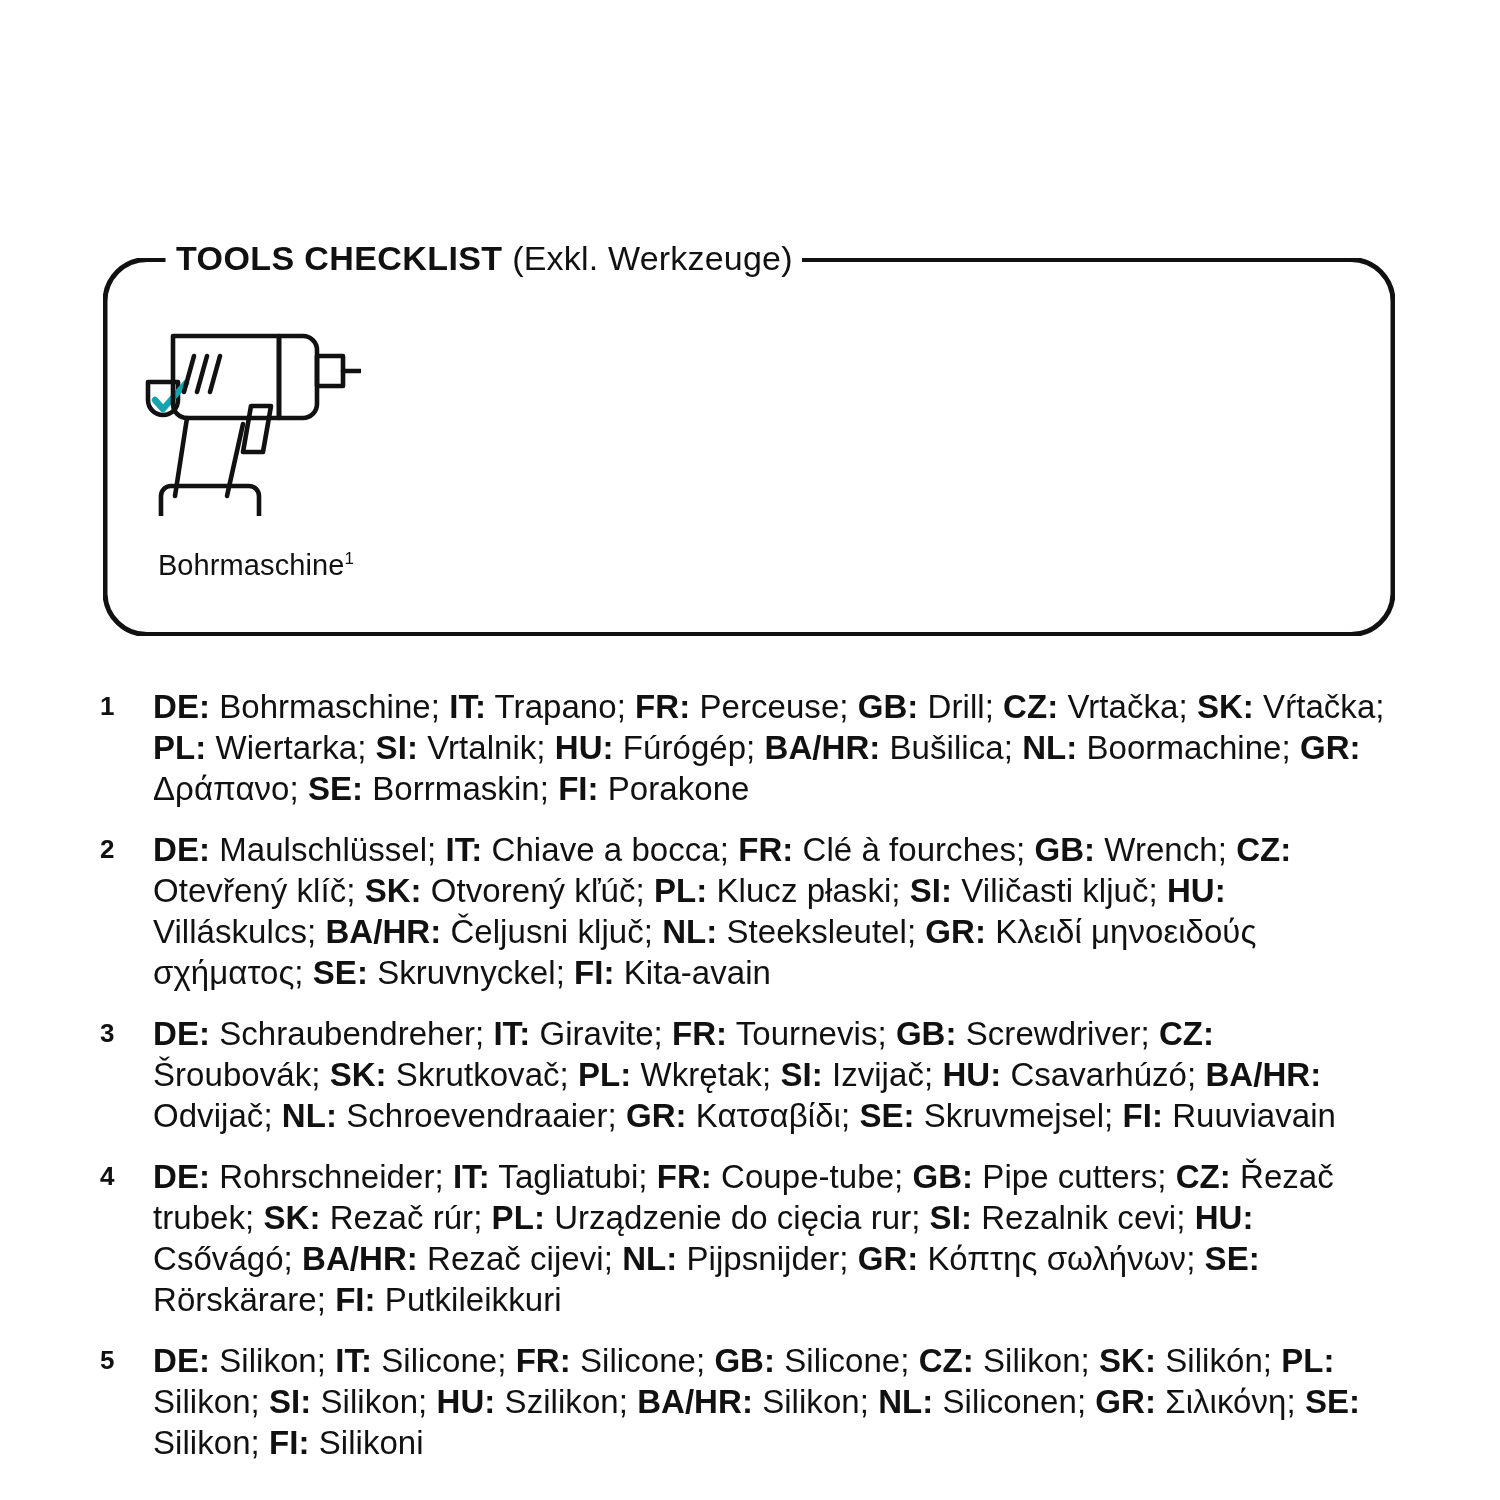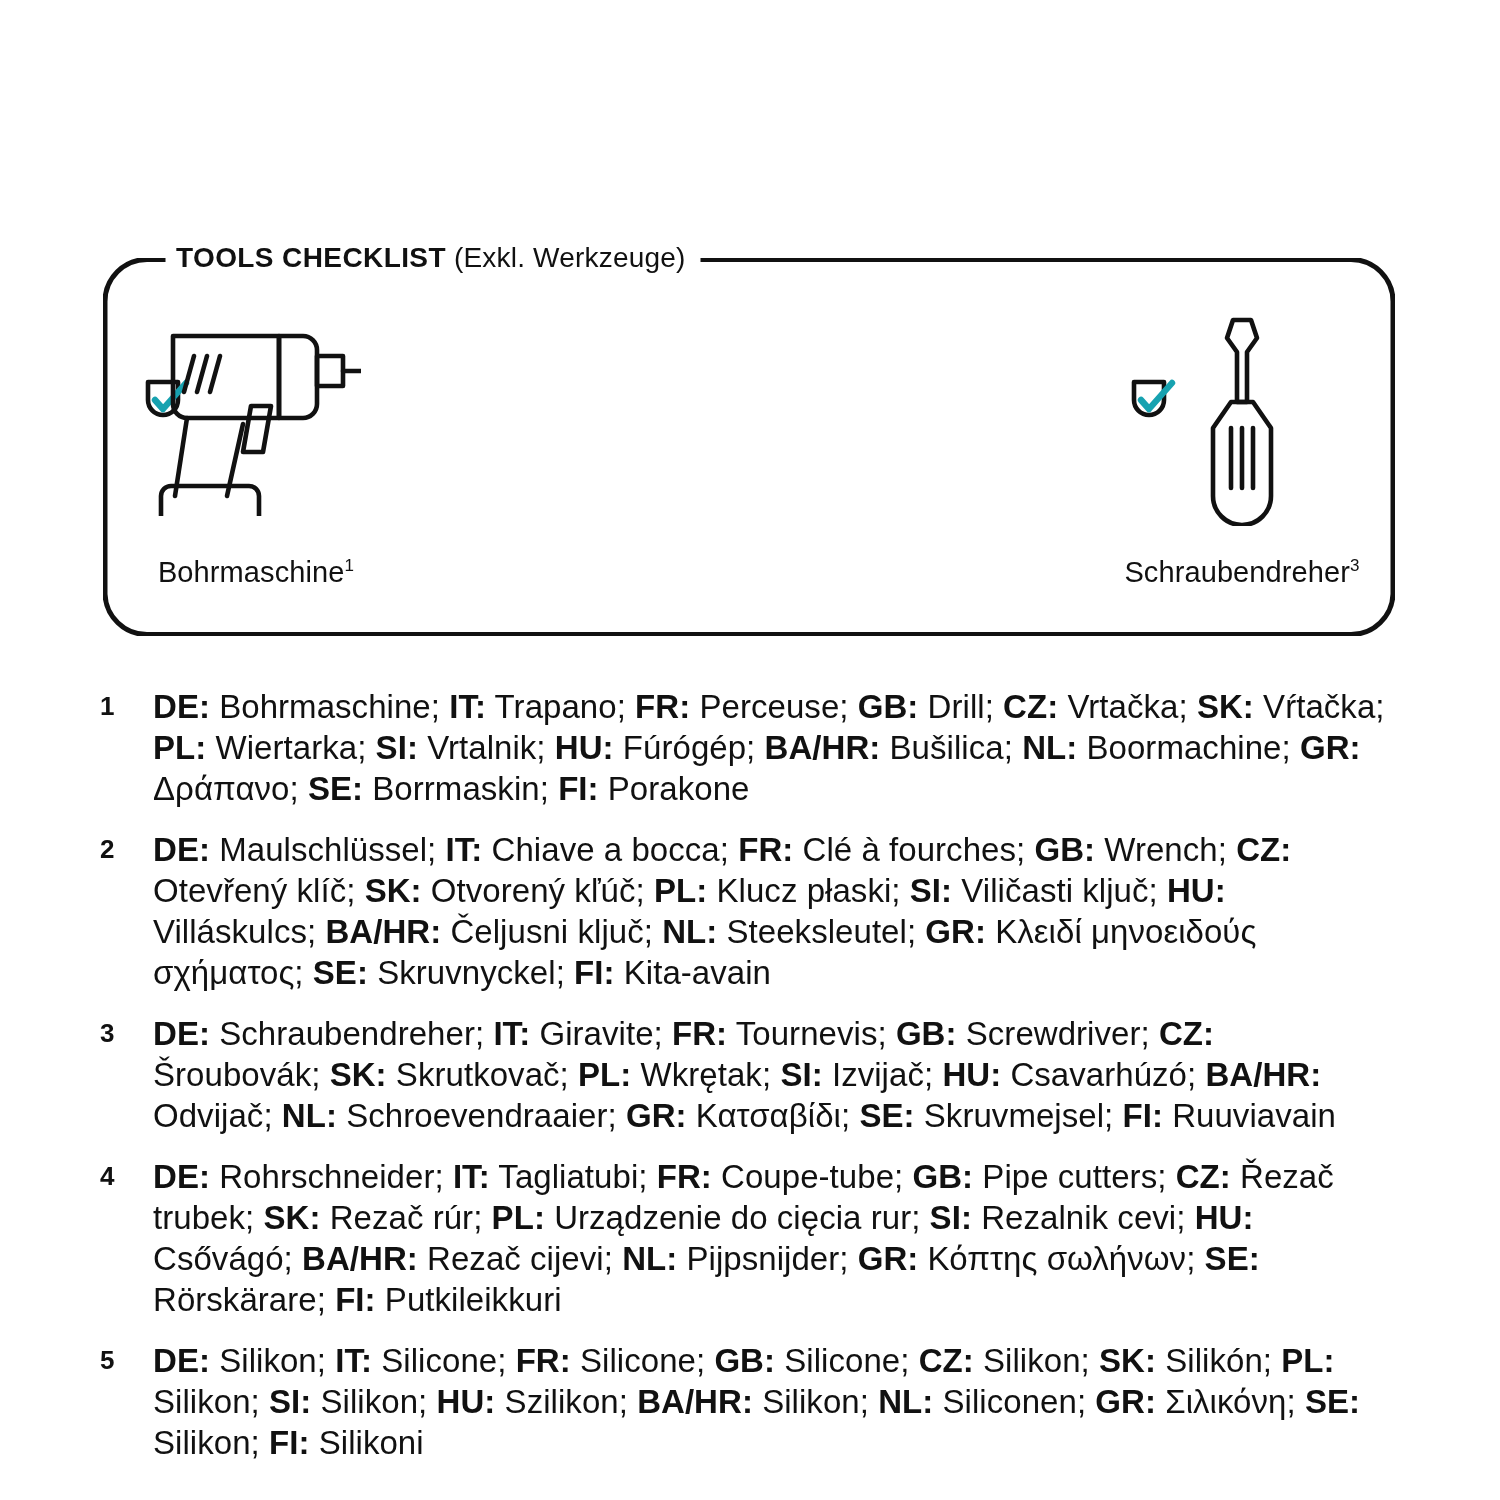--- a/index.html
+++ b/index.html
@@ -30,21 +30,21 @@
   .panel-frame {
     position: absolute;
     inset: 0;
     pointer-events: none;
   }
   .panel-title {
     position: absolute;
     left: 66px;
     top: -19px;
     white-space: nowrap;
-    font-size: 28px;
+    font-size: 34px;
     letter-spacing: 0.2px;
     line-height: 38px;
     background: #ffffff;
     padding: 0 9px 0 7px;
   }
   .panel-title .strong {
     font-weight: 700;
     letter-spacing: 0.4px;
   }
   .panel-title .light {
@@ -83,21 +83,21 @@
     width: 46px;
     height: 42px;
   }
   .tool-glyph {
     position: absolute;
     left: 50%;
     top: 0;
     transform: translateX(-50%);
   }
   .tool-label {
-    margin-top: 17px;
+    margin-top: 10px;
     font-size: 29px;
     font-weight: 400;
     line-height: 34px;
     white-space: nowrap;
     letter-spacing: 0.1px;
   }
   .tool-label sup {
     font-size: 17px;
     vertical-align: super;
     line-height: 0;
@@ -184,43 +184,20 @@
               <path d="M14 178 h78 a10 10 0 0 1 10 10 v20 a10 10 0 0 1 -10 10 h-78 a10 10 0 0 1 -10 -10 v-20 a10 10 0 0 1 10 -10 Z" transform="translate(6,-8)"></path>
             </g>
           </svg>
         </div>
         <div class="tool-label">
           <span>Bohrmaschine</span><sup>1</sup>
         </div>
       </div>
 
 
-      <div class="tool">
-        <div class="tool-art">
-          <svg class="tool-badge" viewBox="0 0 46 42">
-            <path d="M4 4 L4 22 A15 15 0 0 0 34 22 L34 4 Z" fill="none" stroke="#111111" stroke-width="4.6" stroke-linejoin="round"></path>
-            <path d="M11 22 L19 31 L42 5" fill="none" stroke="#17A2B0" stroke-width="6.4" stroke-linecap="round" stroke-linejoin="round"></path>
-          </svg>
-          <svg class="tool-glyph" viewBox="0 0 110 210" width="110" height="210">
-            <g fill="none" stroke="#111111" stroke-width="4.6" stroke-linejoin="round" stroke-linecap="round">
-
-              <path d="M46 4 L64 4 L70 22 L60 36 L60 86 L50 86 L50 36 L40 22 Z"></path>
-
-              <path d="M44 86 L66 86 L84 112 L84 180 A26 26 0 0 1 26 180 L26 112 Z"></path>
-
-              <path d="M44 112 L44 172"></path>
-              <path d="M55 112 L55 172"></path>
-              <path d="M66 112 L66 172"></path>
-            </g>
-          </svg>
-        </div>
-        <div class="tool-label">
-          <span>Schraubendreher</span><sup>3</sup>
-        </div>
-      </div>
 
 
 
     </div>
   </div>
 
   <div class="notes">
 
     <div class="note">
       <div class="note-num">1</div>

